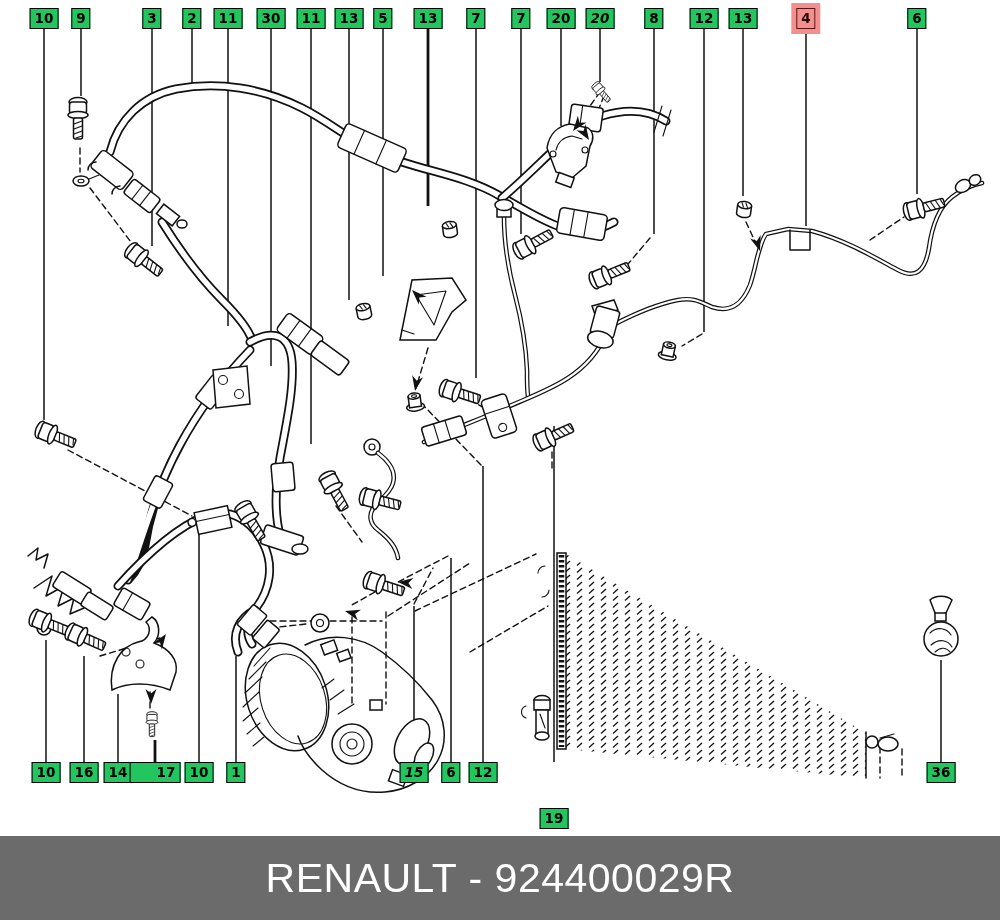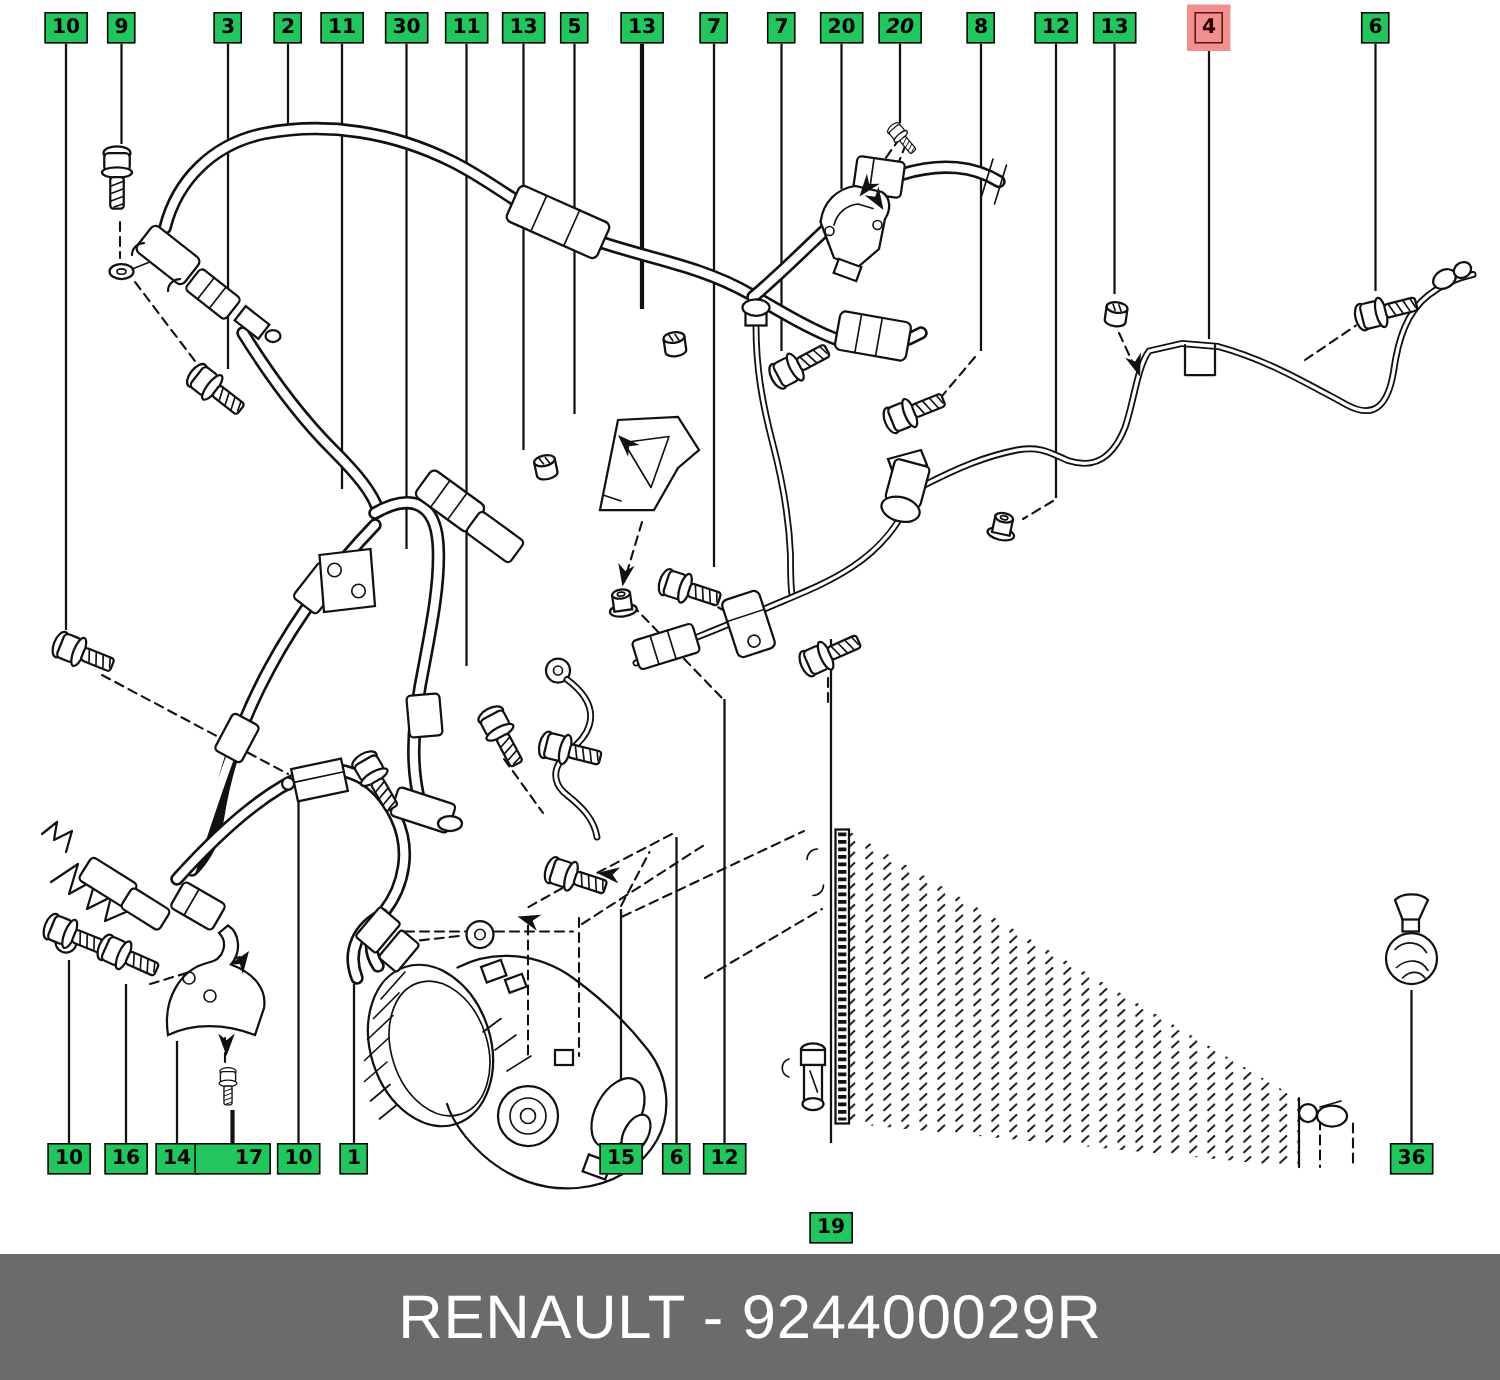--- a/index.html
+++ b/index.html
@@ -393,21 +393,21 @@
       <div class="callout" style="left: 704px; top: 8px;">12</div>
       <div class="callout" style="left: 743px; top: 8px;">13</div>
       <div class="callout selected" style="left: 806px; top: 8px;">4</div>
       <div class="callout" style="left: 917px; top: 8px;">6</div>
       <div class="callout" style="left: 46px; top: 762px;">10</div>
       <div class="callout" style="left: 84px; top: 762px;">16</div>
       <div class="callout" style="left: 118px; top: 762px; text-align: right;">14</div>
       <div class="callout" style="left: 155px; top: 762px; padding-left: 26px;">17</div>
       <div class="callout" style="left: 199px; top: 762px;">10</div>
       <div class="callout" style="left: 236px; top: 762px;">1</div>
-      <div class="callout" style="left: 414px; top: 762px;">15</div>
+      <div class="callout" style="left: 414px; top: 762px; font-style: italic;">15</div>
       <div class="callout" style="left: 451px; top: 762px;">6</div>
       <div class="callout" style="left: 483px; top: 762px;">12</div>
       <div class="callout" style="left: 554px; top: 808px;">19</div>
       <div class="callout" style="left: 941px; top: 762px;">36</div>
     </div>
 
 <div id="footer" style="background: rgb(107, 107, 107); color: rgb(255, 255, 255);">
   <span>RENAULT - 924400029R</span>
 </div>
 

